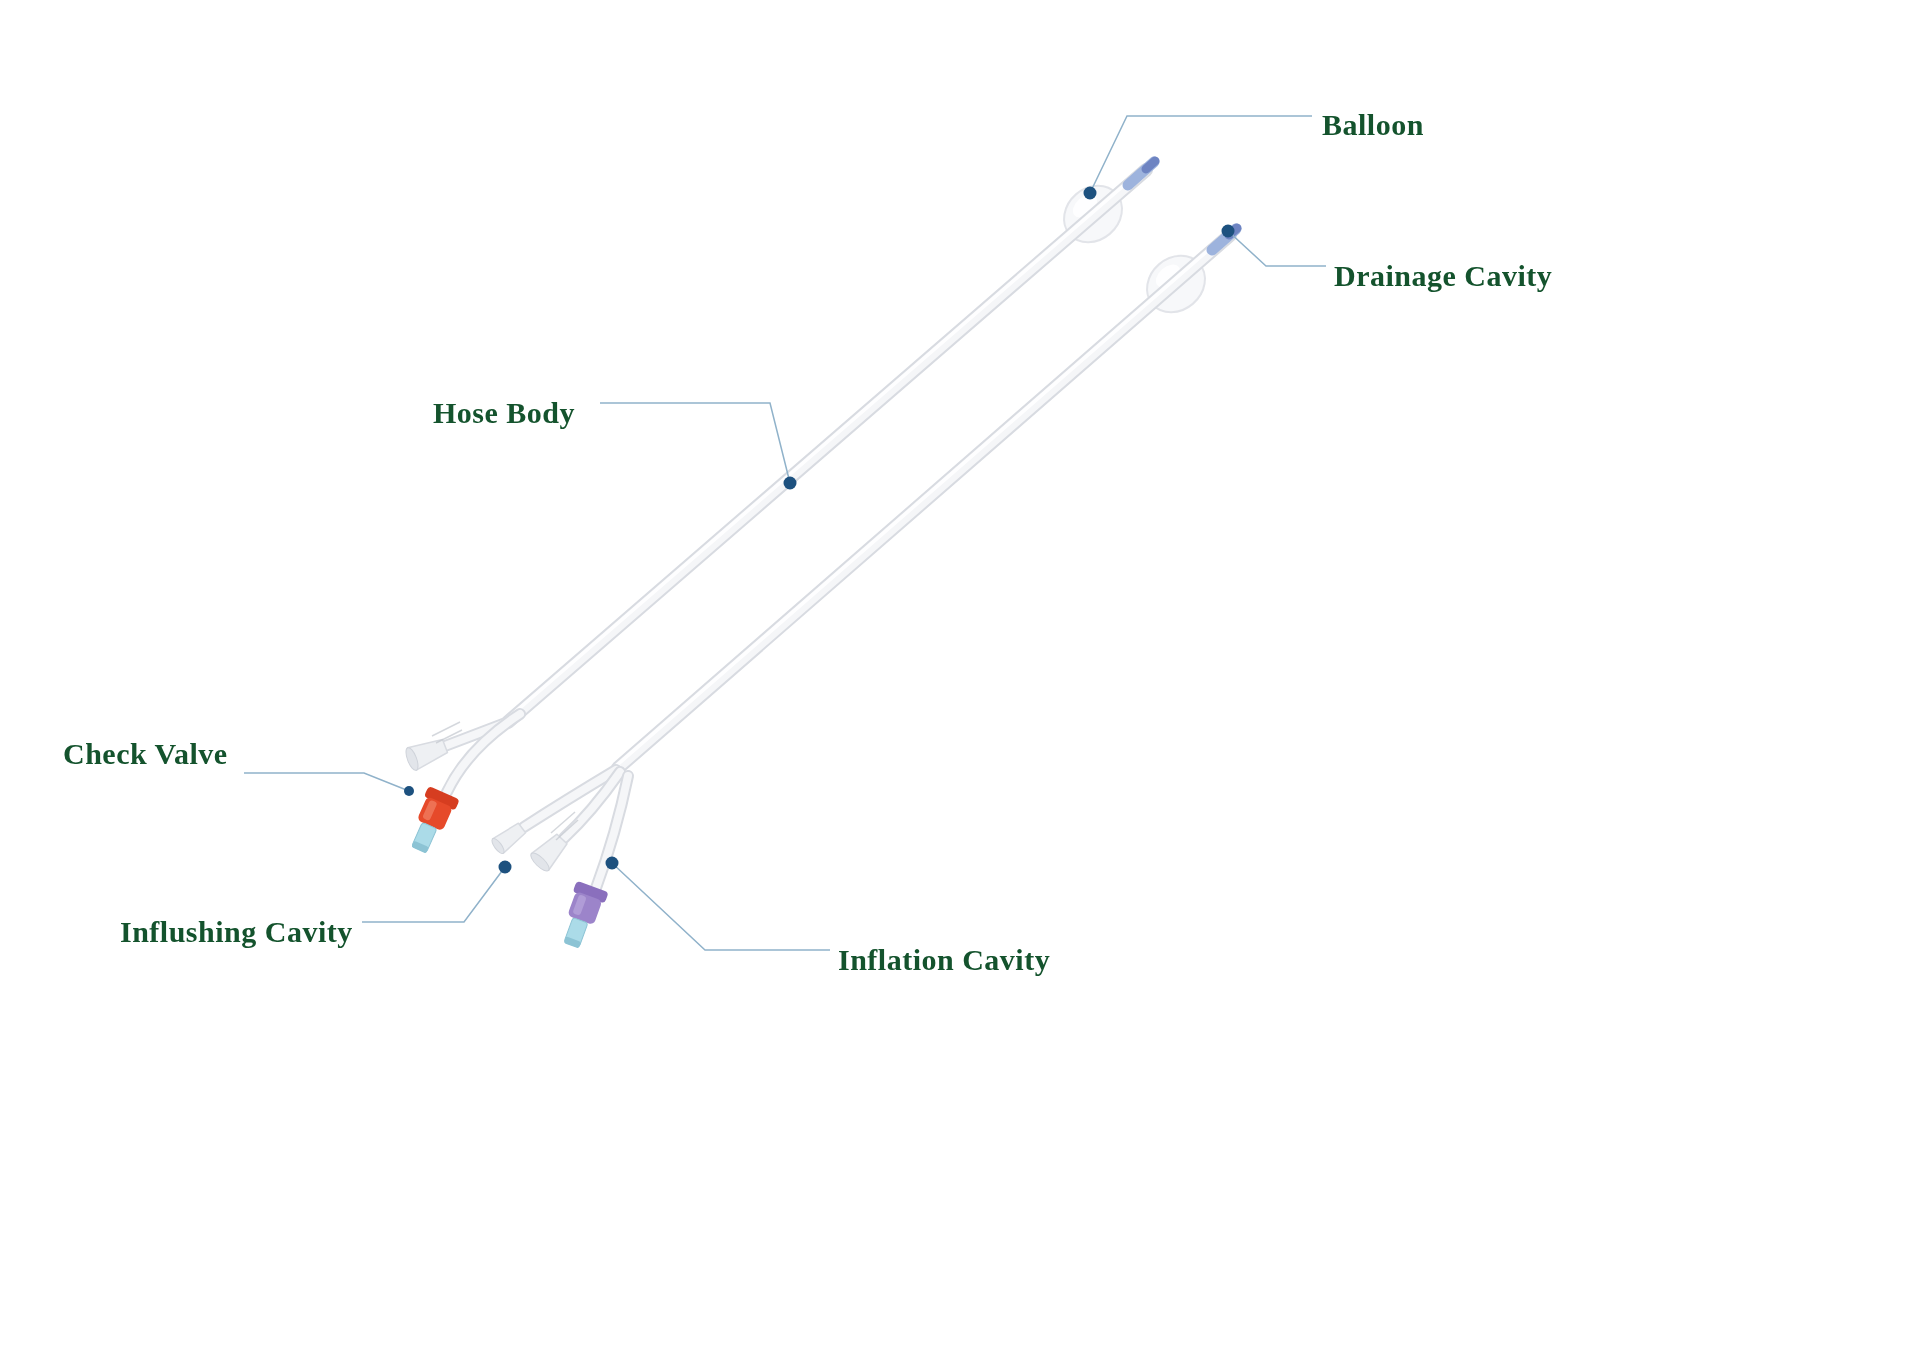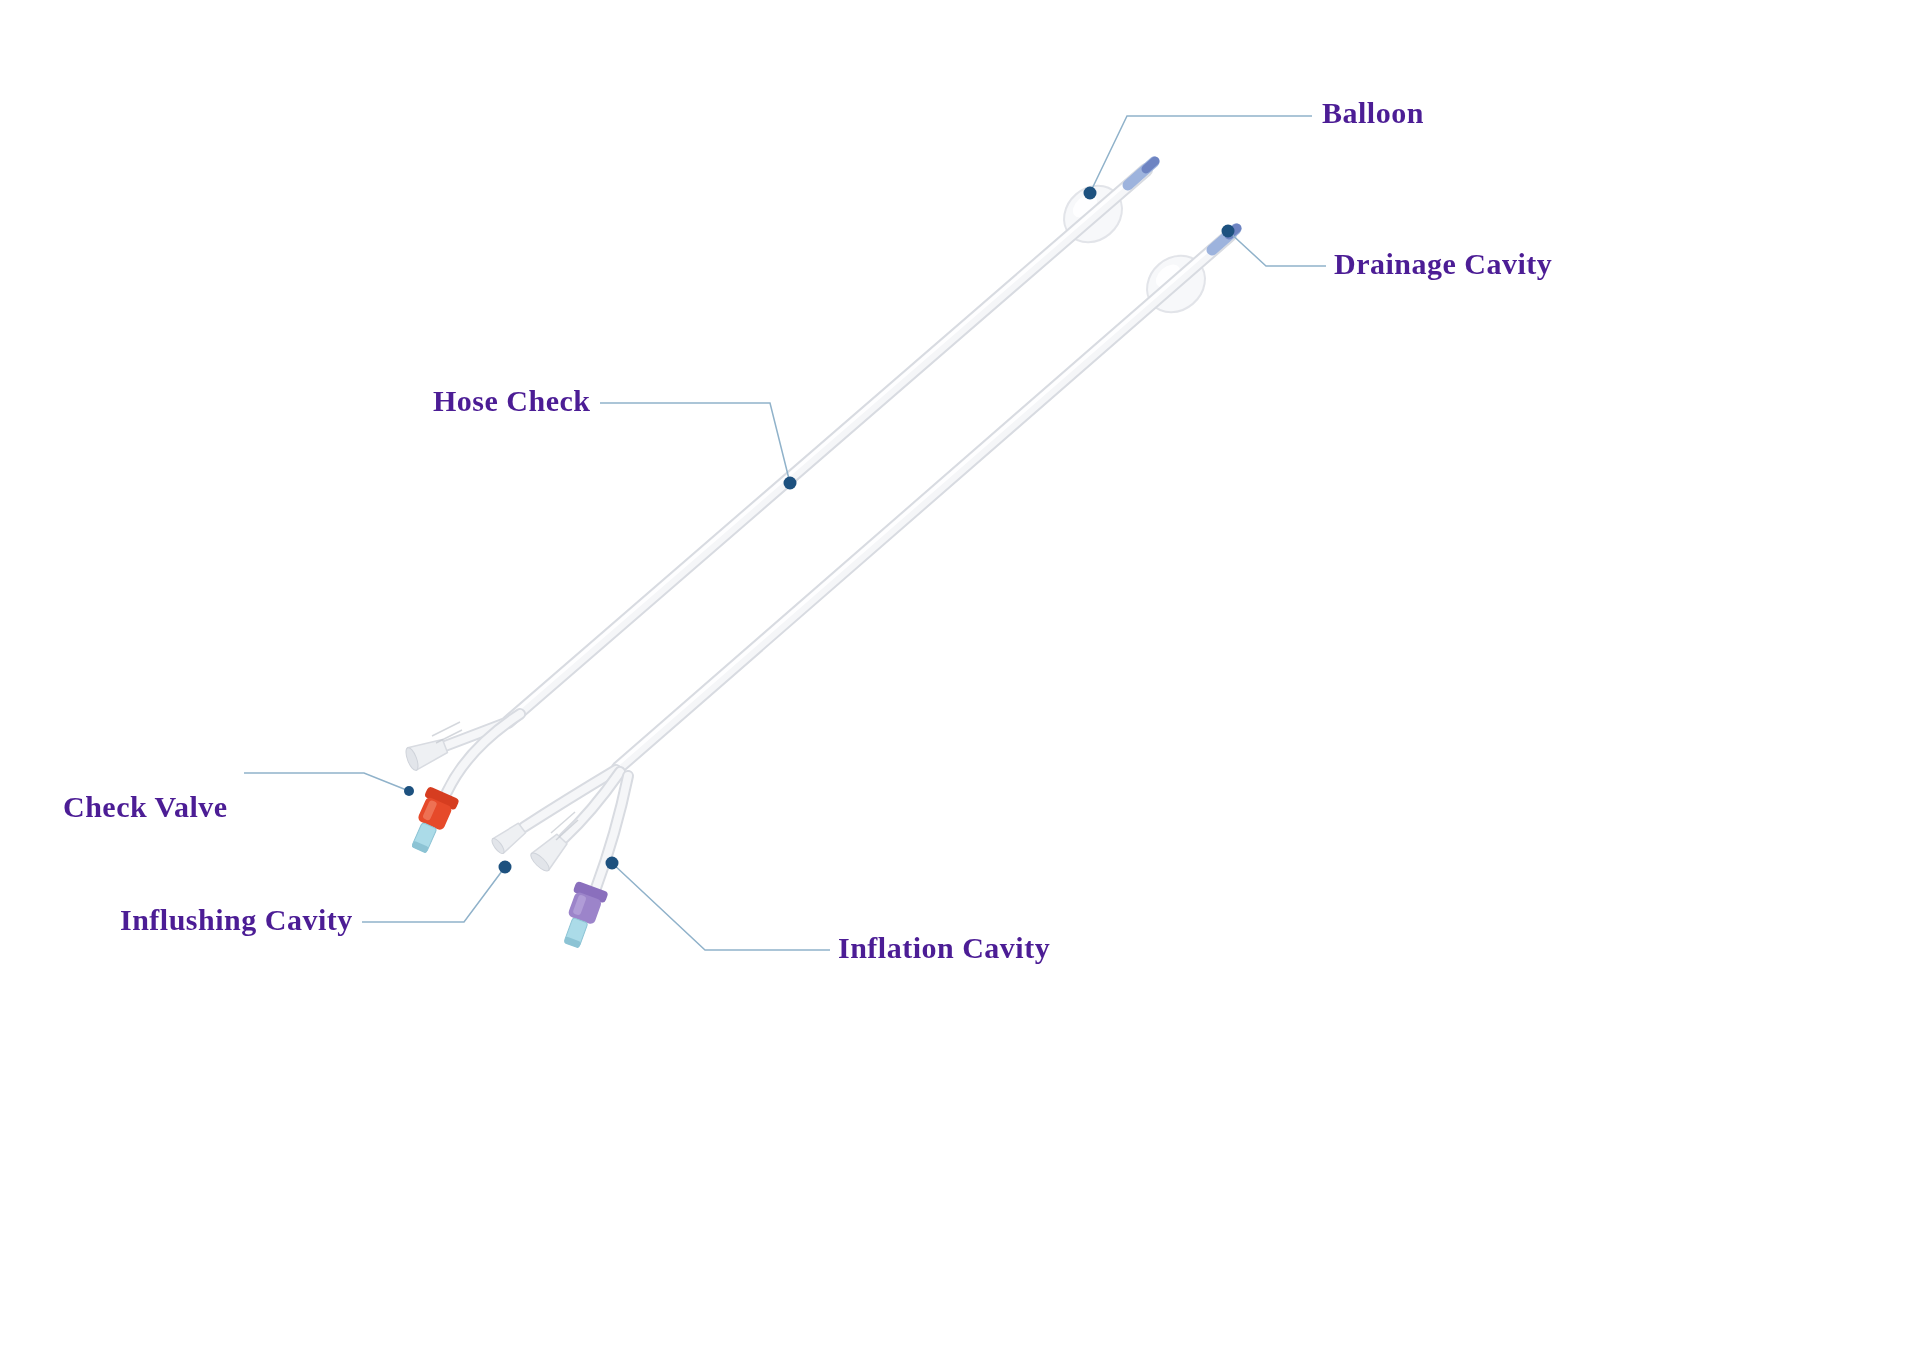--- a/index.html
+++ b/index.html
@@ -10,28 +10,29 @@
     background: #ffffff;
     overflow: hidden;
     font-family: "Liberation Serif", serif;
   }
   .stage svg { position: absolute; left: 0; top: 0; }
   .label {
     position: absolute;
     font-family: "Liberation Serif", serif;
     font-weight: 700;
     font-size: 30px;
-    color: #4c1d95;
+    color: #14532d;
     white-space: nowrap;
     letter-spacing: 0.5px;
+    margin-top: 12px;
   }
   .label-balloon            { left: 1322px; top: 96px; }
   .label-drainage-cavity    { left: 1334px; top: 247px; text-align: right; }
   .label-hose-body          { left: 433px;  top: 384px; }
-  .label-check-valve        { left: 63px;   top: 790px; }
+  .label-check-valve        { left: 63px;   top: 725px; }
   .label-influshing-cavity  { left: 120px;  top: 903px; }
   .label-inflation-cavity   { left: 838px;  top: 931px; text-align: right; }
 </style>
 </head>
 <body>
 
 <div class="stage">
 
   <svg width="1919" height="1357" viewBox="0 0 1919 1357">
 
@@ -140,18 +141,18 @@
       <circle cx="1228" cy="231" r="6.5" fill="#1d517f"></circle>
       <circle cx="790" cy="483" r="6.5" fill="#1d517f"></circle>
       <circle cx="409" cy="791" r="5" fill="#1d517f"></circle>
       <circle cx="505" cy="867" r="6.5" fill="#1d517f"></circle>
       <circle cx="612" cy="863" r="6.5" fill="#1d517f"></circle>
     </g>
   </svg>
 
   <div class="label label-balloon">Balloon</div>
   <div class="label label-drainage-cavity">Drainage Cavity</div>
-  <div class="label label-hose-body">Hose Check</div>
+  <div class="label label-hose-body">Hose Body</div>
   <div class="label label-check-valve">Check Valve</div>
   <div class="label label-influshing-cavity">Influshing Cavity</div>
   <div class="label label-inflation-cavity">Inflation Cavity</div>
 
 </div>
 
 </body></html>

